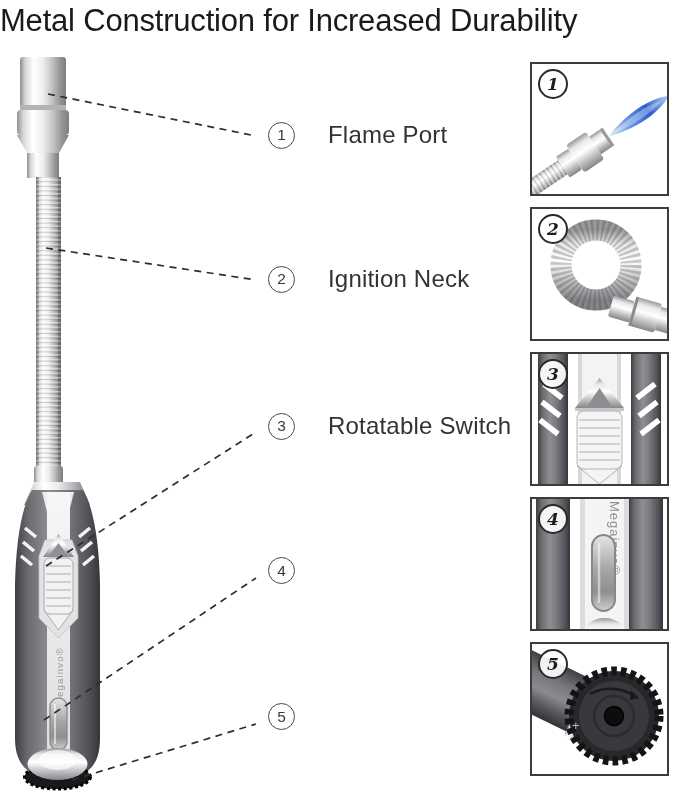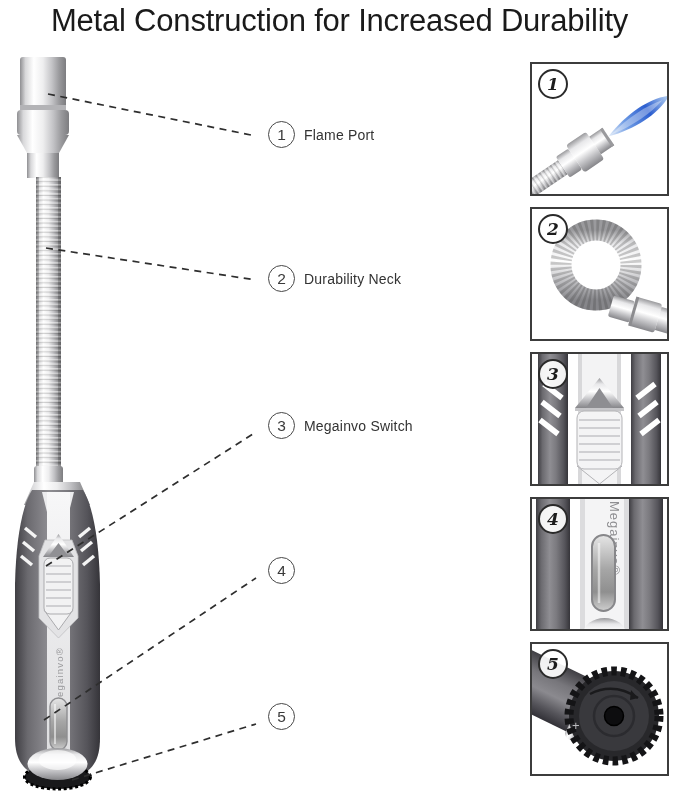--- a/index.html
+++ b/index.html
@@ -1,32 +1,32 @@
 <!DOCTYPE html>
 <html><head>
 <meta charset="utf-8">
 <style>
   html,body{margin:0;padding:0;background:#ffffff;}
   .canvas{
     position:relative;width:679px;height:793px;background:#fff;overflow:hidden;
     font-family:"Liberation Sans","DejaVu Sans",sans-serif;
   }
   .title{
-    position:absolute;top:3px;left:0;width:679px;text-align:center;
+    position:absolute;top:3px;left:0;width:679px;text-align:left;
     font-size:31px;font-weight:500;color:#1a1a1a;letter-spacing:-0.2px;white-space:nowrap;
   }
   .art{position:absolute;left:0;top:0;width:679px;height:793px;}
   
   .label-row{position:absolute;left:268px;display:flex;align-items:center;gap:9px;}
   .label-num{
     width:27px;height:27px;border:1.6px solid #474747;border-radius:50%;
     display:flex;align-items:center;justify-content:center;
     font-size:15.5px;color:#3a3a3a;box-sizing:border-box;flex:0 0 auto;
   }
-  .label-text{font-size:14px;color:#333;letter-spacing:.2px;white-space:nowrap;}
+  .label-text{font-size:24px;color:#333;letter-spacing:.2px;white-space:nowrap;margin-left:24px;}
   
   .thumbs{position:absolute;left:530px;top:62px;width:139px;}
   .thumb{
     position:relative;width:139px;height:134px;margin-bottom:11px;
     border:2px solid #3c3c3c;box-sizing:border-box;background:#fff;overflow:hidden;
   }
   .thumb svg.mini{position:absolute;left:0;top:0;width:135px;height:130px;}
   .badge{
     position:absolute;left:6px;top:5px;width:30px;height:30px;z-index:3;
     border:2px solid #2a2a2a;border-radius:50%;background:rgba(255,255,255,.92);
@@ -171,25 +171,25 @@
       <line x1="72" y1="780" x2="256" y2="724"></line>
     </g>
   </svg>
 
   <div class="label-row" style="top:121px">
     <span class="label-num">1</span>
     <span class="label-text">Flame Port</span>
   </div>
   <div class="label-row" style="top:265px">
     <span class="label-num">2</span>
-    <span class="label-text">Durability Neck</span>
+    <span class="label-text">Ignition Neck</span>
   </div>
   <div class="label-row" style="top:412px">
     <span class="label-num">3</span>
-    <span class="label-text">Megainvo Switch</span>
+    <span class="label-text">Rotatable Switch</span>
   </div>
   <div class="label-row" style="top:557px">
     <span class="label-num">4</span>
   </div>
   <div class="label-row" style="top:703px">
     <span class="label-num">5</span>
   </div>
 
   <div class="thumbs">
 

